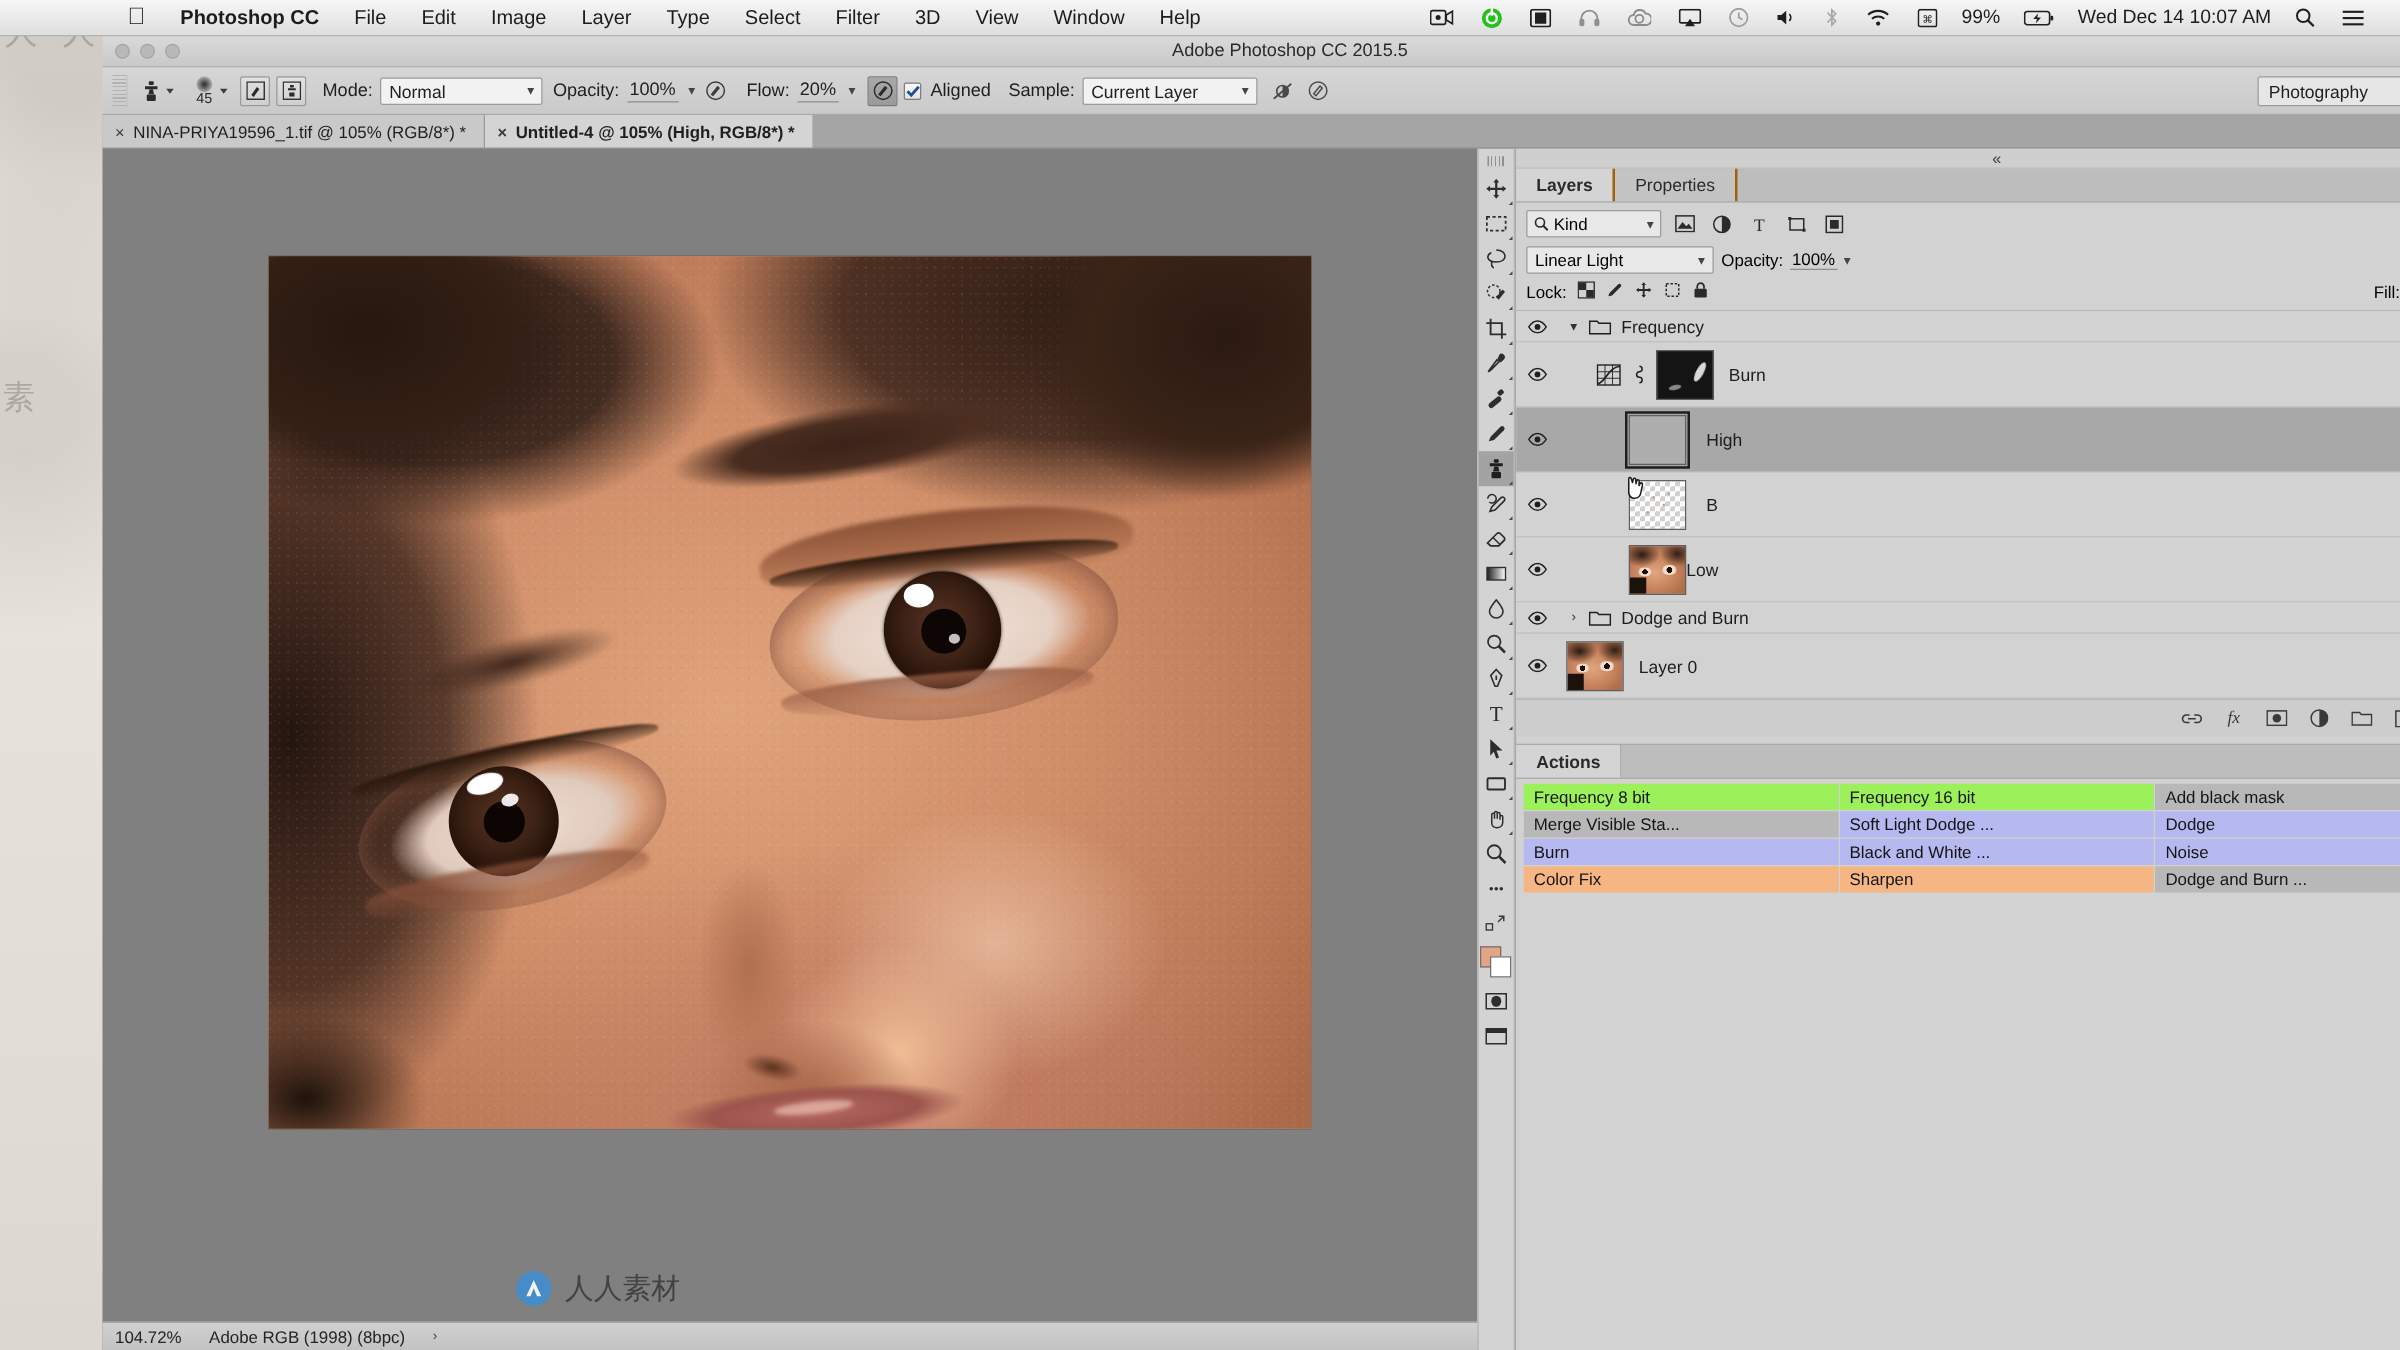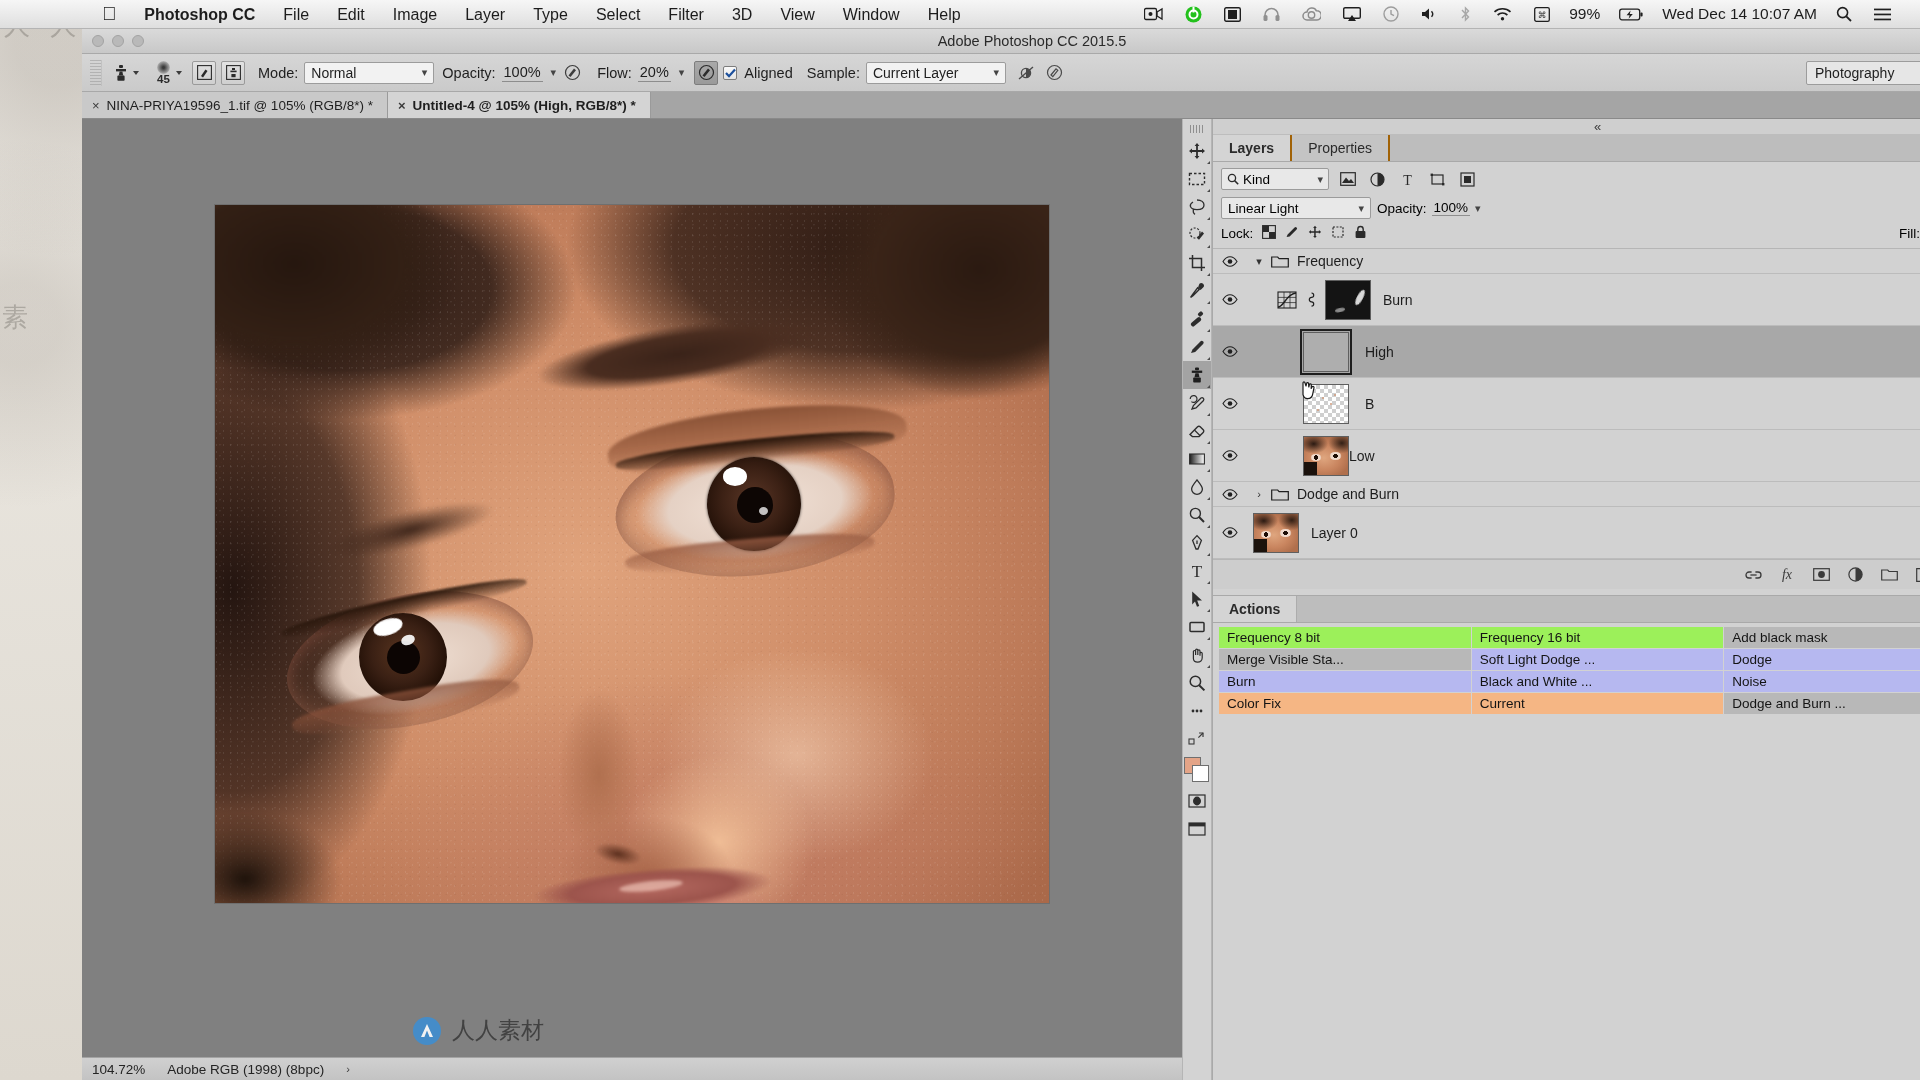--- a/index.html
+++ b/index.html
@@ -75,21 +75,21 @@
     background:repeating-linear-gradient(180deg,#9a9a9a 0 1px, transparent 1px 3px);
     background-size:100% 100%; background-position:center;
     border-right:1px solid #b5b5b5; opacity:.55; }
   .ob-tool {
     display:flex; align-items:center; gap:3px; padding:2px 6px; margin-right:4px;
   }
   .caret { width:0;height:0;border-left:3.5px solid transparent;border-right:3.5px solid transparent;border-top:4px solid #3c3c3c; display:inline-block; }
   .ob-brush { display:flex; flex-direction:column; align-items:center; margin:0 6px 0 8px; }
   .ob-brush .blob { width:13px;height:13px;border-radius:50%;
       background:radial-gradient(circle,#3a3a3a 10%, rgba(60,60,60,.35) 60%, rgba(60,60,60,0) 80%); }
-  .ob-brush .num { font-size:11.5px; color:#2a2a2a; margin-top:-1px;font-weight:bold; }
+  .ob-brush .num { font-size:11.5px; color:#2a2a2a; margin-top:-1px; }
   .ob-iconbtn { width:24px;height:24px; display:flex; align-items:center; justify-content:center;
     border:1px solid #9a9a9a; background:linear-gradient(180deg,#e2e2e2,#cfcfcf); border-radius:2px; margin-right:5px;}
   .ob-iconbtn.flat { border:none; background:transparent; }
   .ob-iconbtn.active { background:linear-gradient(180deg,#a9a9a9,#9a9a9a); border-color:#7d7d7d;}
   .ob-label { margin:0 6px 0 8px; white-space:nowrap; }
   .ob-select {
     height:22px; min-width:120px; background:#f2f2f2; border:1px solid #9c9c9c; border-radius:2px;
     display:flex; align-items:center; padding:0 6px; font-size:14px; position:relative;
   }
   .ob-select .v { margin-left:auto; padding-left:10px; color:#444; font-size:11px;}
@@ -1131,21 +1131,21 @@
 
             <div class="act-btn" style="background:#b8b8b8">Merge Visible Sta...</div>
             <div class="act-btn" style="background:#b6b8f0">Soft Light Dodge ...</div>
             <div class="act-btn" style="background:#b6b8f0">Dodge</div>
 
             <div class="act-btn" style="background:#b6b8f0">Burn</div>
             <div class="act-btn" style="background:#b6b8f0">Black and White ...</div>
             <div class="act-btn" style="background:#b6b8f0">Noise</div>
 
             <div class="act-btn" style="background:#f5b684">Color Fix</div>
-            <div class="act-btn" style="background:#f5b684">Current</div>
+            <div class="act-btn" style="background:#f5b684">Sharpen</div>
             <div class="act-btn" style="background:#b8b8b8">Dodge and Burn ...</div>
           </div>
         </div>
       </div>
     </div>
   </div>
 
   <div class="cursor" style="left:1299px; top:380px;">
     <svg width="22" height="26" viewBox="0 0 22 26">
       <path d="M4 3 C4 2 5 1.6 5.8 2.4 L7 6 L7.6 3.4 C7.8 2.2 9.6 2.3 9.6 3.6 L9.8 7 L10.4 4.6 C10.7 3.4 12.4 3.7 12.3 4.9 L12.2 8.4 L13.2 6.8 C13.8 5.8 15.3 6.5 15 7.7 L13.8 13.6 C13.4 16.6 11.4 18.6 8.6 18.6 C6 18.6 4.6 17 4 14.6 Z" fill="#ffffff" stroke="#1a1a1a" stroke-width="1.2" stroke-linejoin="round"></path>

